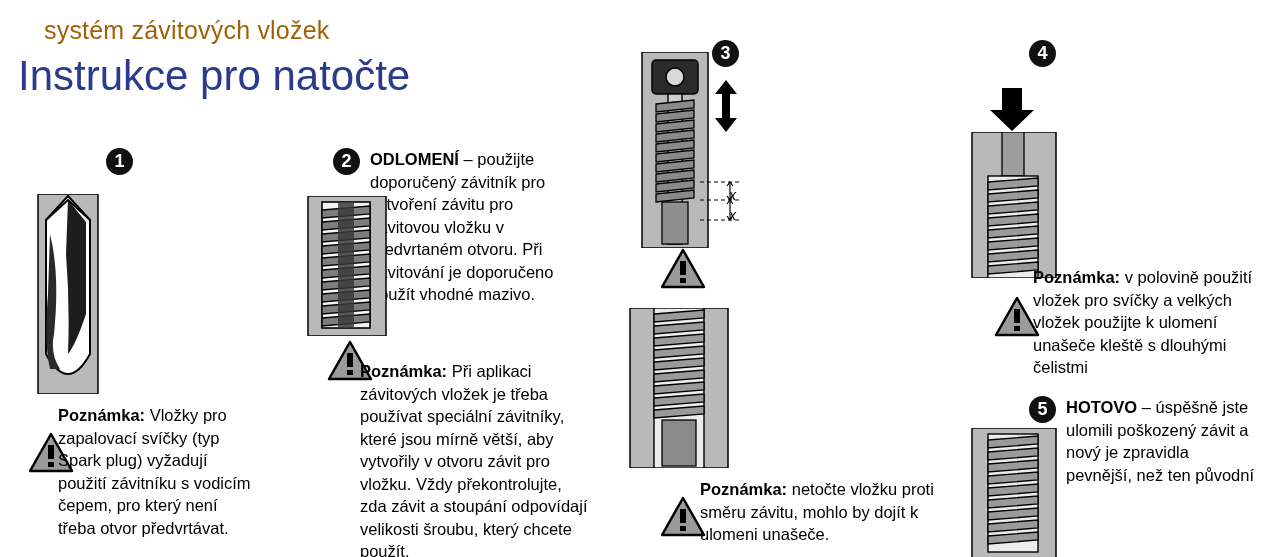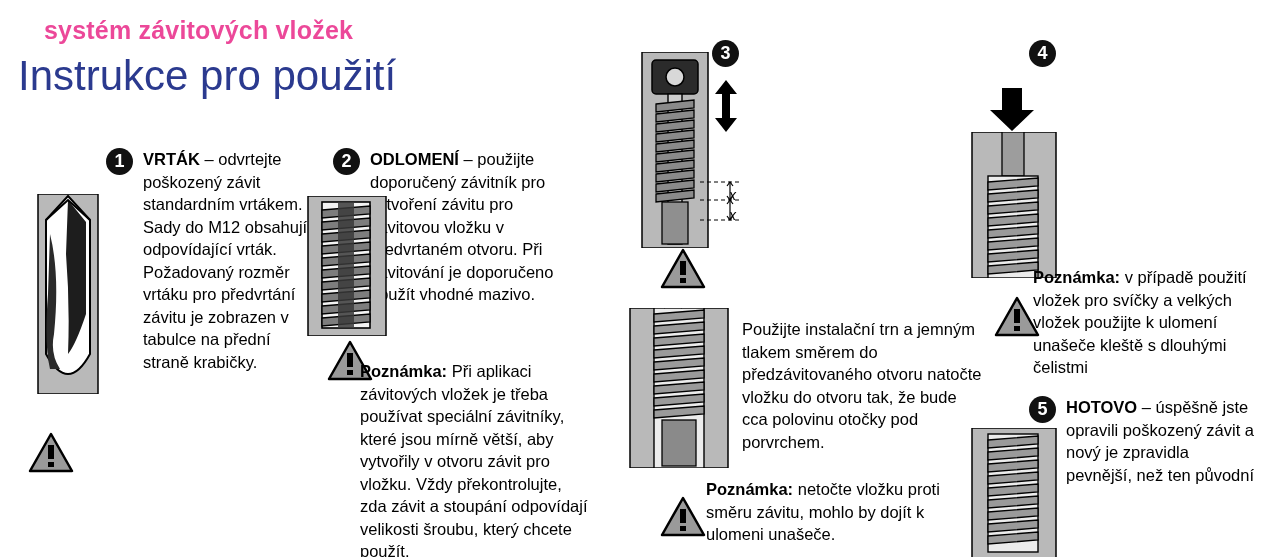--- a/index.html
+++ b/index.html
@@ -17,22 +17,22 @@
     background: #ffffff;
     overflow: hidden;
   }
 
   
   .subtitle {
     position: absolute;
     left: 44px;
     top: 16px;
     font-size: 25px;
-    font-weight: bold;
-    color: #ec4899;
+    font-weight: normal;
+    color: #a16207;
     letter-spacing: 0.2px;
     white-space: nowrap;
   }
   .maintitle {
     position: absolute;
     left: 18px;
     top: 52px;
     font-size: 42px;
     color: #2b3a8f;
     white-space: nowrap;
@@ -72,46 +72,45 @@
   
   .ill { position: absolute; }
   .ill svg { display: block; }
 </style>
 </head>
 <body>
 
 <div id="page">
 
   <div class="subtitle">systém závitových vložek</div>
-  <div class="maintitle">Instrukce pro použití</div>
+  <div class="maintitle">Instrukce pro natočte</div>
 
   <div class="step-num" style="left:106px; top:148px;">1</div>
-  <div class="txt" style="left:143px; top:148px; width:165px;">
-    <span class="hdr">VRTÁK</span> 
-    <span>–</span> 
-    <span>odvrtejte poškozený závit standardním vrtákem. Sady do M12 obsahují odpovídající vrták. Požadovaný rozměr vrtáku pro předvrtání závitu je zobrazen v tabulce na přední straně krabičky.</span>
-  </div>
 
   <div class="ill" style="left:20px; top:194px;">
     <svg width="96" height="200" viewBox="0 0 96 200">
       <rect x="18" y="0" width="60" height="200" fill="#b9b9b9"></rect>
       <rect x="18" y="0" width="60" height="200" fill="none" stroke="#000" stroke-width="1.5"></rect>
       <path d="M48 2 L70 26 L70 160 Q48 200 26 160 L26 26 Z" fill="#ffffff" stroke="#000" stroke-width="2"></path>
       <path d="M48 6 L66 28 L66 120 Q56 150 48 160 Q50 110 46 60 Z" fill="#1d1d1d"></path>
       <path d="M30 40 Q40 80 34 140 Q30 160 40 175 L30 175 Q24 150 28 100 Z" fill="#2a2a2a"></path>
       <path d="M26 26 L48 6 L70 26" fill="none" stroke="#000" stroke-width="2"></path>
     </svg>
   </div>
 
   <div class="warn" style="left:28px; top:432px;">
     <svg width="46" height="42" viewBox="0 0 46 42">
       <path d="M23 2 L44 39 L2 39 Z" fill="#9a9a9a" stroke="#000" stroke-width="2.5" stroke-linejoin="round"></path>
       <rect x="20" y="13" width="6" height="14" fill="#000"></rect>
       <rect x="20" y="30" width="6" height="5" fill="#000"></rect>
     </svg>
+  </div>
+  <div class="txt" style="left:58px; top:404px; width:200px;">
+    <span class="hdr">Poznámka:</span> 
+    <span>Vložky pro zapalovací svíčky (typ Spark plug) vyžadují použití závitníku s vodicím čepem, pro který není třeba otvor předvrtávat.</span>
   </div>
 
   <div class="step-num" style="left:333px; top:148px;">2</div>
   <div class="txt" style="left:370px; top:148px; width:190px;">
     <span class="hdr">ODLOMENÍ</span> 
     <span>–</span> 
     <span>použijte doporučený závitník pro vytvoření závitu pro závitovou vložku v předvrtaném otvoru. Při závitování je doporučeno použít vhodné mazivo.</span>
   </div>
 
   <div class="ill" style="left:302px; top:196px;">
@@ -215,30 +214,29 @@
         <path d="M28 66 L78 62 L78 70 L28 74 Z"></path>
         <path d="M28 78 L78 74 L78 82 L28 86 Z"></path>
         <path d="M28 90 L78 86 L78 94 L28 98 Z"></path>
         <path d="M28 102 L78 98 L78 106 L28 110 Z"></path>
       </g>
       <rect x="36" y="112" width="34" height="46" fill="#8a8a8a" stroke="#000" stroke-width="1.3"></rect>
       <path d="M38 0 Q46 -6 56 0" fill="none" stroke="#000" stroke-width="1.4"></path>
     </svg>
   </div>
 
-  <div class="txt" style="left:742px; top:318px; width:240px;">Použijte instalační trn a jemným tlakem směrem do předzávitovaného otvoru natočte vložku do otvoru tak, že bude cca polovinu otočky pod porvrchem.</div>
 
   <div class="warn" style="left:660px; top:496px;">
     <svg width="46" height="42" viewBox="0 0 46 42">
       <path d="M23 2 L44 39 L2 39 Z" fill="#9a9a9a" stroke="#000" stroke-width="2.5" stroke-linejoin="round"></path>
       <rect x="20" y="13" width="6" height="14" fill="#000"></rect>
       <rect x="20" y="30" width="6" height="5" fill="#000"></rect>
     </svg>
   </div>
-  <div class="txt" style="left:700px; top:478px; width:240px;margin-left:6px;">
+  <div class="txt" style="left:700px; top:478px; width:240px;">
     <span class="hdr">Poznámka:</span> 
     <span>netočte vložku proti směru závitu, mohlo by dojít k ulomeni unašeče.</span>
   </div>
 
   <div class="step-num" style="left:1029px; top:40px;">4</div>
 
   <div class="ill" style="left:988px; top:88px;">
     <svg width="48" height="44" viewBox="0 0 48 44">
       <path d="M14 0 L34 0 L34 22 L46 22 L24 43 L2 22 L14 22 Z" fill="#000"></path>
     </svg>
@@ -264,28 +262,28 @@
 
   <div class="warn" style="left:994px; top:296px;">
     <svg width="46" height="42" viewBox="0 0 46 42">
       <path d="M23 2 L44 39 L2 39 Z" fill="#9a9a9a" stroke="#000" stroke-width="2.5" stroke-linejoin="round"></path>
       <rect x="20" y="13" width="6" height="14" fill="#000"></rect>
       <rect x="20" y="30" width="6" height="5" fill="#000"></rect>
     </svg>
   </div>
   <div class="txt" style="left:1033px; top:266px; width:222px;">
     <span class="hdr">Poznámka:</span> 
-    <span>v případě použití vložek pro svíčky a velkých vložek použijte k ulomení unašeče kleště s dlouhými čelistmi</span>
+    <span>v polovině použití vložek pro svíčky a velkých vložek použijte k ulomení unašeče kleště s dlouhými čelistmi</span>
   </div>
 
   <div class="step-num" style="left:1029px; top:396px;">5</div>
   <div class="txt" style="left:1066px; top:396px; width:192px;">
     <span class="hdr">HOTOVO</span> 
     <span>–</span> 
-    <span>úspěšně jste opravili poškozený závit a nový je zpravidla pevnější, než ten původní</span>
+    <span>úspěšně jste ulomili poškozený závit a nový je zpravidla pevnější, než ten původní</span>
   </div>
 
   <div class="ill" style="left:968px; top:428px;">
     <svg width="92" height="130" viewBox="0 0 92 130">
       <rect x="4" y="0" width="84" height="130" fill="#b9b9b9"></rect>
       <rect x="4" y="0" width="84" height="130" fill="none" stroke="#000" stroke-width="1.5"></rect>
       <rect x="20" y="6" width="50" height="118" fill="#ececec" stroke="#000" stroke-width="1.4"></rect>
       <g stroke="#000" stroke-width="1.3" fill="#9a9a9a">
         <path d="M20 12 L70 8 L70 16 L20 20 Z"></path>
         <path d="M20 24 L70 20 L70 28 L20 32 Z"></path>

